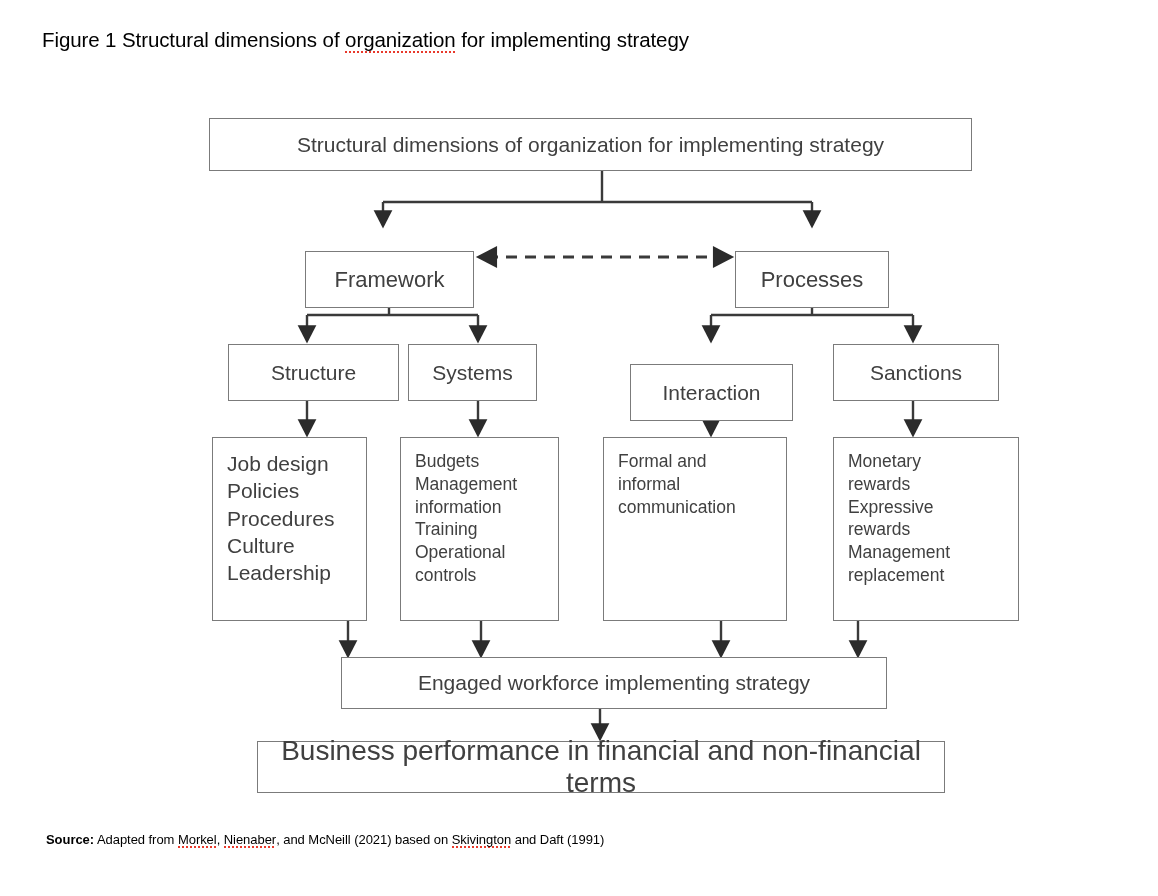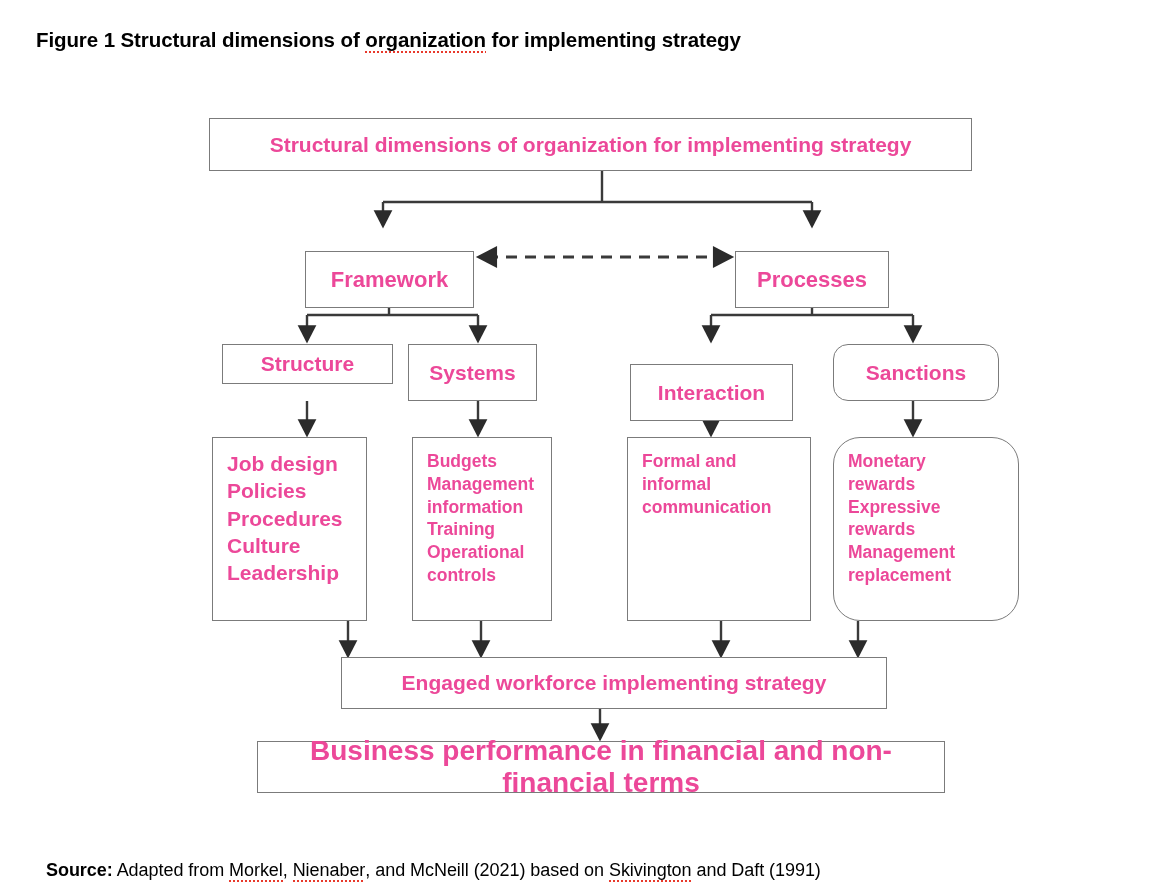--- a/index.html
+++ b/index.html
@@ -12,68 +12,67 @@
     height: 896px;
     font-family: "Liberation Sans", sans-serif;
     color: #000000;
     position: relative;
     overflow: hidden;
   }
 
   
   #figure-title {
     position: absolute;
-    left: 36px;
+    left: 42px;
     top: 28px;
     font-size: 20.5px;
-    font-weight: bold;
+    font-weight: normal;
     letter-spacing: -0.1px;
     white-space: nowrap;
   }
   .spell {
     position: relative;
     display: inline-block;
     background-image:
       linear-gradient(to right,
         #e8392b 0, #e8392b 2px,
         transparent 2px, transparent 4px);
     background-repeat: repeat-x;
     background-size: 4px 2px;
     background-position: 0 100%;
     padding-bottom: 1px;
   }
 
   
   #source-line {
     position: absolute;
     left: 46px;
-    top: 860px;
-    font-size: 18px;
+    top: 832px;
+    font-size: 13px;
     white-space: nowrap;
     letter-spacing: -0.05px;
   }
   #source-line .src-label { font-weight: bold; }
 
   
   #diagram {
     position: absolute;
     left: 0;
     top: 0;
     width: 1158px;
     height: 896px;
   }
 
   
   .node {
     position: absolute;
     box-sizing: border-box;
     border: 1.6px solid #7b7b7b;
     background: #ffffff;
-    color: #ec4899;
-    font-weight: bold;
+    color: #404040;
   }
   .node .nlabel {
     display: block;
     width: 100%;
     white-space: pre-line;
   }
 
   
   .node.centered {
     display: flex;
@@ -174,60 +173,60 @@
 </div>
 
 <div class="node centered" id="node-framework" style="left:305px; top:229px; width:169px; height:57px;">
   <span class="nlabel">Framework</span>
 </div>
 
 <div class="node centered" id="node-processes" style="left:735px; top:229px; width:154px; height:57px;">
   <span class="nlabel">Processes</span>
 </div>
 
-<div class="node centered" id="node-structure" style="left:222px; top:344px; width:171px; height:40px;">
+<div class="node centered" id="node-structure" style="left:228px; top:344px; width:171px; height:57px;">
   <span class="nlabel">Structure</span>
 </div>
 
 <div class="node centered" id="node-systems" style="left:408px; top:344px; width:129px; height:57px;">
   <span class="nlabel">Systems</span>
 </div>
 
 <div class="node centered" id="node-interaction" style="left:630px; top:364px; width:163px; height:57px;text-align:center;">
   <span class="nlabel">Interaction</span>
 </div>
 
-<div class="node centered" id="node-sanctions" style="left:833px; top:344px; width:166px; height:57px;border-radius:15px;">
+<div class="node centered" id="node-sanctions" style="left:833px; top:344px; width:166px; height:57px;">
   <span class="nlabel">Sanctions</span>
 </div>
 
 <div class="node listbox" id="node-framework-details" style="left:212px; top:437px; width:155px; height:184px;">
   <span class="nlabel">Job design
 Policies
 Procedures
 Culture
 Leadership</span>
 </div>
 
-<div class="node listbox" id="node-systems-details" style="left:412px; top:437px; width:140px; height:184px;">
+<div class="node listbox" id="node-systems-details" style="left:400px; top:437px; width:159px; height:184px;">
   <span class="nlabel">Budgets
 Management
 information
 Training
 Operational
 controls</span>
 </div>
 
-<div class="node listbox" id="node-interaction-details" style="left:627px; top:437px; width:184px; height:184px;">
+<div class="node listbox" id="node-interaction-details" style="left:603px; top:437px; width:184px; height:184px;">
   <span class="nlabel">Formal and
 informal
 communication</span>
 </div>
 
-<div class="node listbox" id="node-sanctions-details" style="left:833px; top:437px; width:186px; height:184px;border-radius:27px;">
+<div class="node listbox" id="node-sanctions-details" style="left:833px; top:437px; width:186px; height:184px;">
   <span class="nlabel">Monetary
 rewards
 Expressive
 rewards
 Management
 replacement</span>
 </div>
 
 <div class="node centered" id="node-workforce" style="left:327px; top:657px; width:546px; height:52px;margin-left:14px;">
   <span class="nlabel">Engaged workforce implementing strategy</span>

